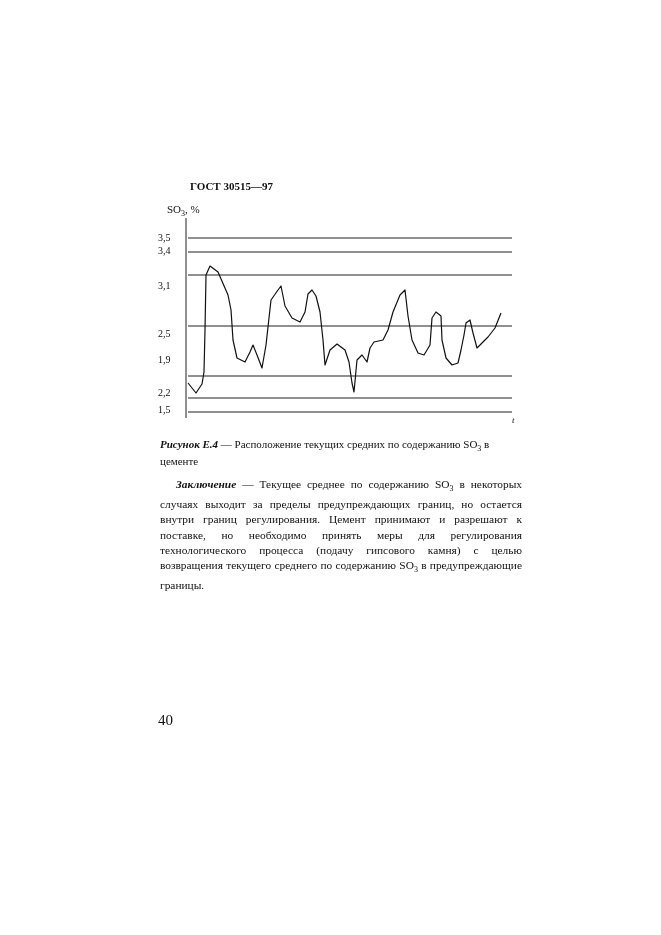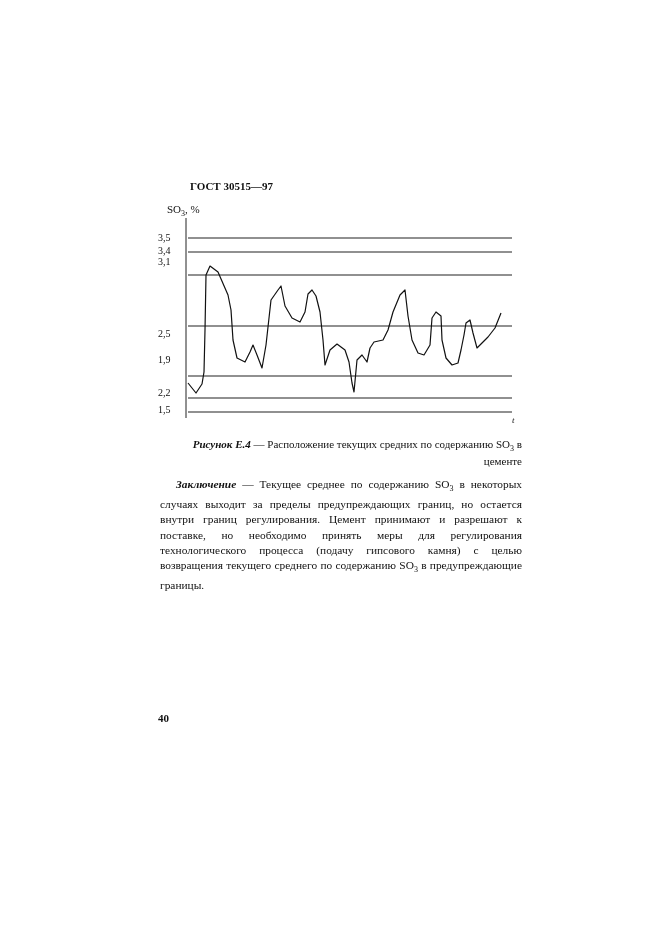--- a/index.html
+++ b/index.html
@@ -4,37 +4,37 @@
 <style>
   html, body { margin:0; padding:0; background:#fff; }
   body { width:661px; height:935px; position:relative; overflow:hidden;
          font-family:"Liberation Serif","DejaVu Serif",serif; color:#111; }
   .hdr { position:absolute; left:158px; top:180px; font-size:11px; font-weight:bold;margin-left:32px; }
   .ylabel { position:absolute; left:167px; top:203px; font-size:11px;text-align:center; }
   .ylabel sub { font-size:8px; }
   .tick { position:absolute; left:158px; font-size:10px; }
   svg.chart { position:absolute; left:0; top:0; }
   .tlabel { position:absolute; left:512px; top:415px; font-size:9px; font-style:italic; }
-  .caption { position:absolute; left:160px; top:438px; width:362px; font-size:11px; line-height:13px; text-align:right; }
+  .caption { position:absolute; left:160px; top:438px; width:362px; font-size:11px; line-height:13px; text-align:left; }
   .caption .fig { font-weight:bold; font-style:italic; }
   .caption sub, .body sub { font-size:8px; }
   .body { position:absolute; left:160px; top:477px; width:362px; font-size:11.4px; line-height:15.4px; text-align:justify; text-indent:16px; }
   .body .lead { font-weight:bold; font-style:italic; }
-  .pageno { position:absolute; left:158px; top:712px; font-size:11px; font-weight:bold; }
+  .pageno { position:absolute; left:158px; top:712px; font-size:15px; font-weight:normal; }
 </style>
 </head>
 <body>
 
 <div class="hdr">ГОСТ 30515—97</div>
 
 <div class="ylabel">SO<sub>3</sub>, %</div>
 
 <div class="tick" style="top:232px">3,5</div>
 <div class="tick" style="top:245px">3,4</div>
-<div class="tick" style="top:256px">3,1</div>
+<div class="tick" style="top:280px">3,1</div>
 <div class="tick" style="top:328px">2,5</div>
 <div class="tick" style="top:354px">1,9</div>
 <div class="tick" style="top:387px">2,2</div>
 <div class="tick" style="top:404px">1,5</div>
 
 <svg class="chart" width="661" height="935">
   <g id="ref-lines">
       <line x1="188" x2="512" y1="238" y2="238" stroke="#222" stroke-width="1.1"></line>
       <line x1="188" x2="512" y1="252" y2="252" stroke="#222" stroke-width="1.1"></line>
       <line x1="188" x2="512" y1="275" y2="275" stroke="#222" stroke-width="1.1"></line>

